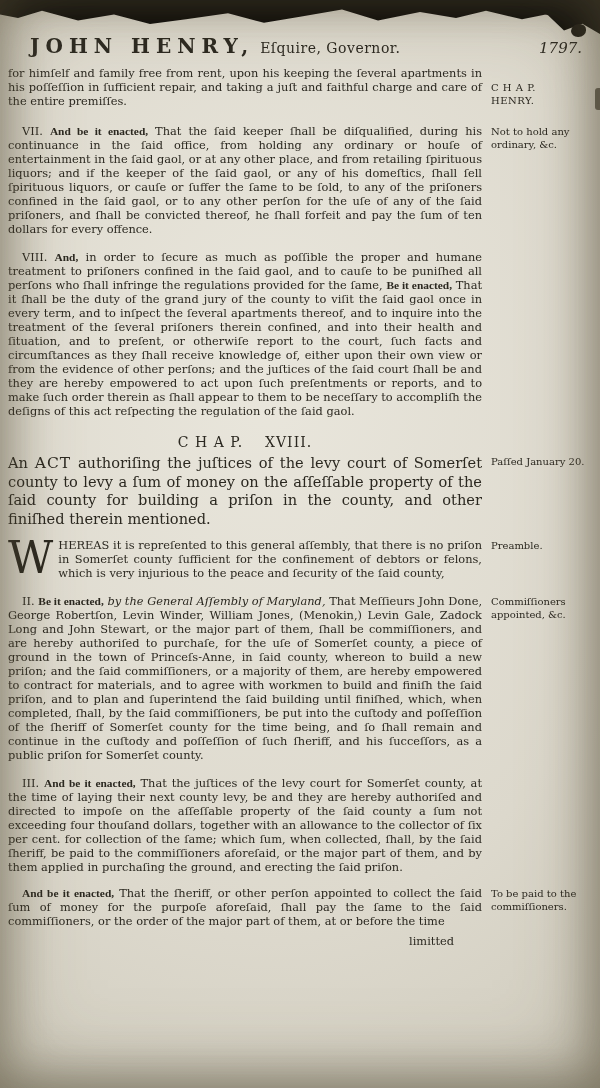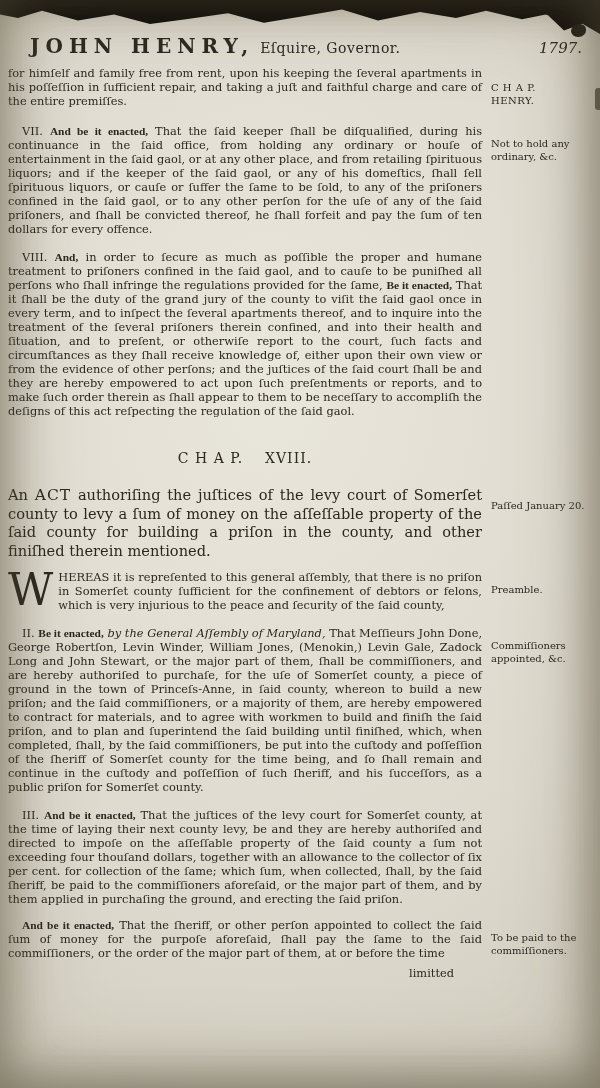--- a/index.html
+++ b/index.html
@@ -25,31 +25,31 @@
   .gsuffix{font-size:14px;margin-left:6px;letter-spacing:.5px;}
   .year{margin-left:auto;font-style:italic;font-size:15px;padding-right:6px;}
 
   
   .row{display:flex;margin-left:8px;justify-content:space-between;}
   .main{flex:0 0 474px;width:474px;}
   .notes{flex:1;padding:0 4px 0 9px;box-sizing:border-box;}
   .note-text{font-size:10px;line-height:12.5px;}
   .nline{display:block;}
   .chapnote{letter-spacing:.5px;}
-  .n-off2{margin-top:14px}.n-off16{margin-top:16px}.n-off42{margin-top:42px}
+  .n-off2{margin-top:2px}.n-off16{margin-top:16px}.n-off42{margin-top:42px}
 
   .mt4{margin-top:4px}.mt8{margin-top:8px}.mt10{margin-top:10px}
   .mt12{margin-top:12px}.mt14{margin-top:14px}.mt16{margin-top:16px}
 
   .para{margin:0;font-size:11.4px;line-height:14px;text-align:justify;text-indent:14px;}
   .cont{text-indent:0;}
   .enact{font-weight:bold;font-family:Liberation Serif, serif;}
   .byline{font-style:italic;}
 
-  .chap-h{margin:16px;text-align:center;font-size:14px;letter-spacing:1px;white-space:pre;}
+  .chap-h{margin:0;text-align:center;font-size:14px;letter-spacing:1px;white-space:pre;}
   .act-title{margin:0;font-size:14.6px;line-height:18.5px;text-align:justify;text-indent:0;}
   .act-word{font-size:15.5px;letter-spacing:1px;}
 
   .drop{float:left;font-size:44px;line-height:36px;padding:2px 5px 0 0;}
 
   .catch{font-size:11.4px;text-align:right;padding-right:28px;margin-top:6px;}
 </style>
 </head>
 <body>
 

